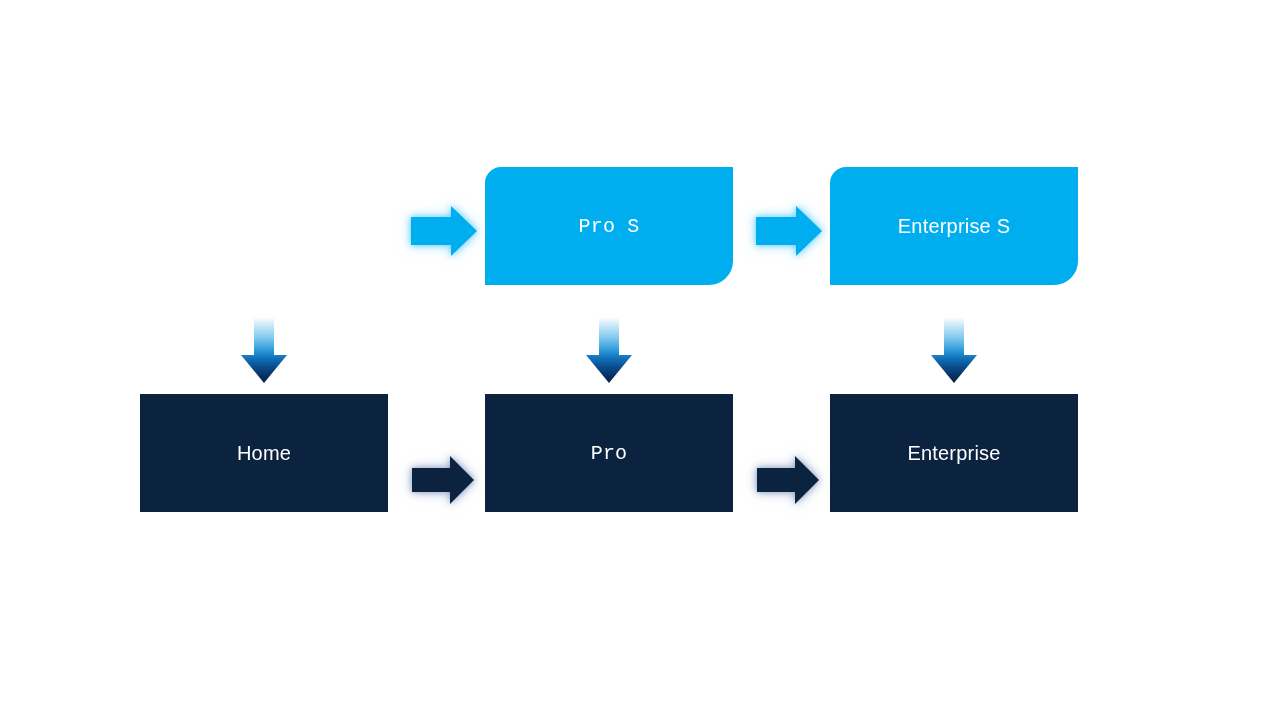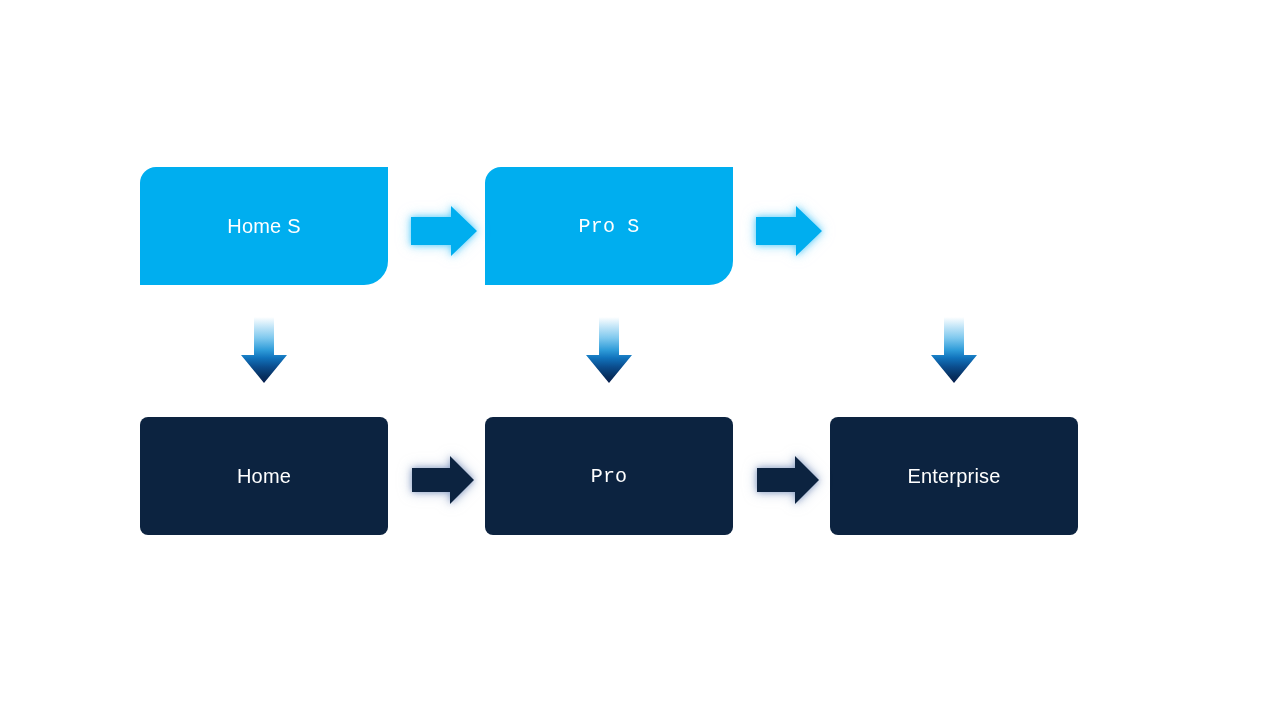--- a/index.html
+++ b/index.html
@@ -37,22 +37,22 @@
     letter-spacing: 0.2px;
     text-align: center;
   }
   .box.tier-s {
     background: var(--tier-s-fill);
     border-radius: 16px 0 24px 0;
     top: 167px;
   }
   .box.tier {
     background: var(--tier-fill);
-    border-radius: 8px;
-    top: 417px;
+    border-radius: 0;
+    top: 394px;
   }
   .col-1 { left: 140px; }
   .col-2 { left: 485px; font-family: Liberation Mono, monospace; }
   .col-3 { left: 830px; }
 
   
   .arrow-right {
     position: absolute;
   }
   .arrow-right.blue {
@@ -104,25 +104,25 @@
   }
   .arrow-down.col-1 { left: 241px; }
   .arrow-down.col-2 { left: 586px; }
   .arrow-down.col-3 { left: 931px; }
 </style>
 </head>
 <body>
 
 <div class="canvas">
 
-  <div class="box tier-s col-1">
-    <span class="label">Home S</span>
-  </div>
   <div class="box tier-s col-2">
     <span class="label">Pro S</span>
+  </div>
+  <div class="box tier-s col-3">
+    <span class="label">Enterprise S</span>
   </div>
 
   <div class="glow-blue gap-1">
     <div class="arrow-right blue"></div>
   </div>
   <div class="glow-blue gap-2">
     <div class="arrow-right blue"></div>
   </div>
 
   <div class="arrow-down col-1"></div>

